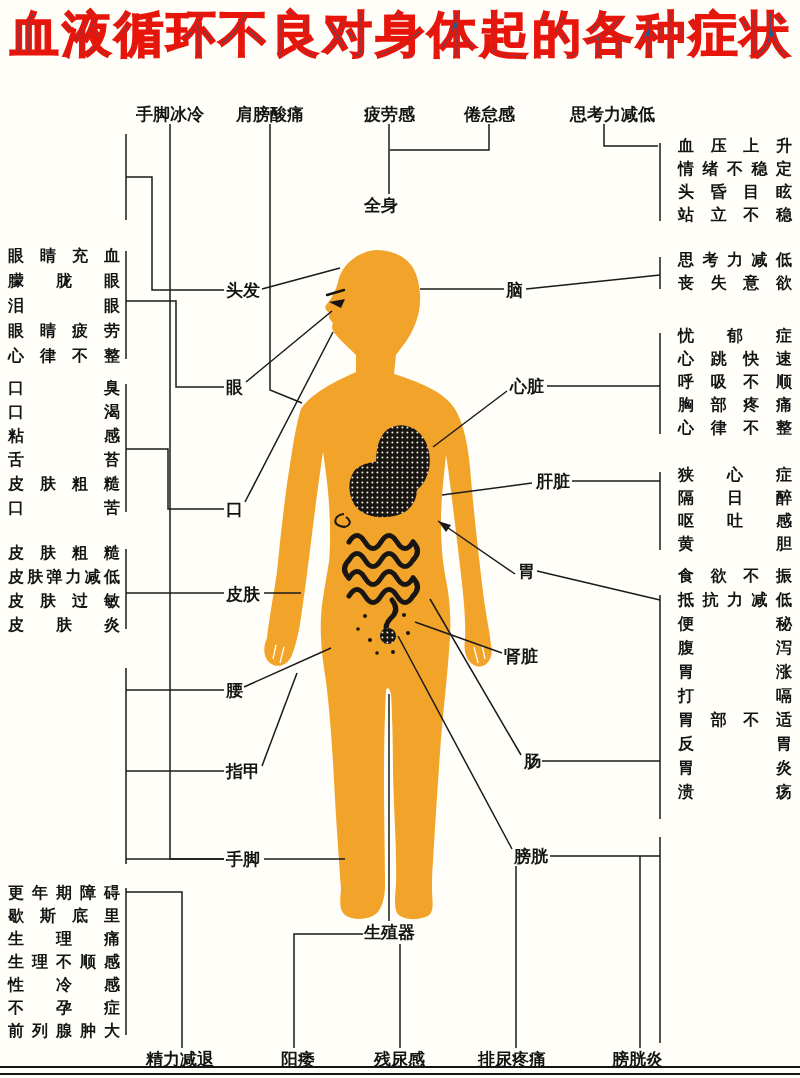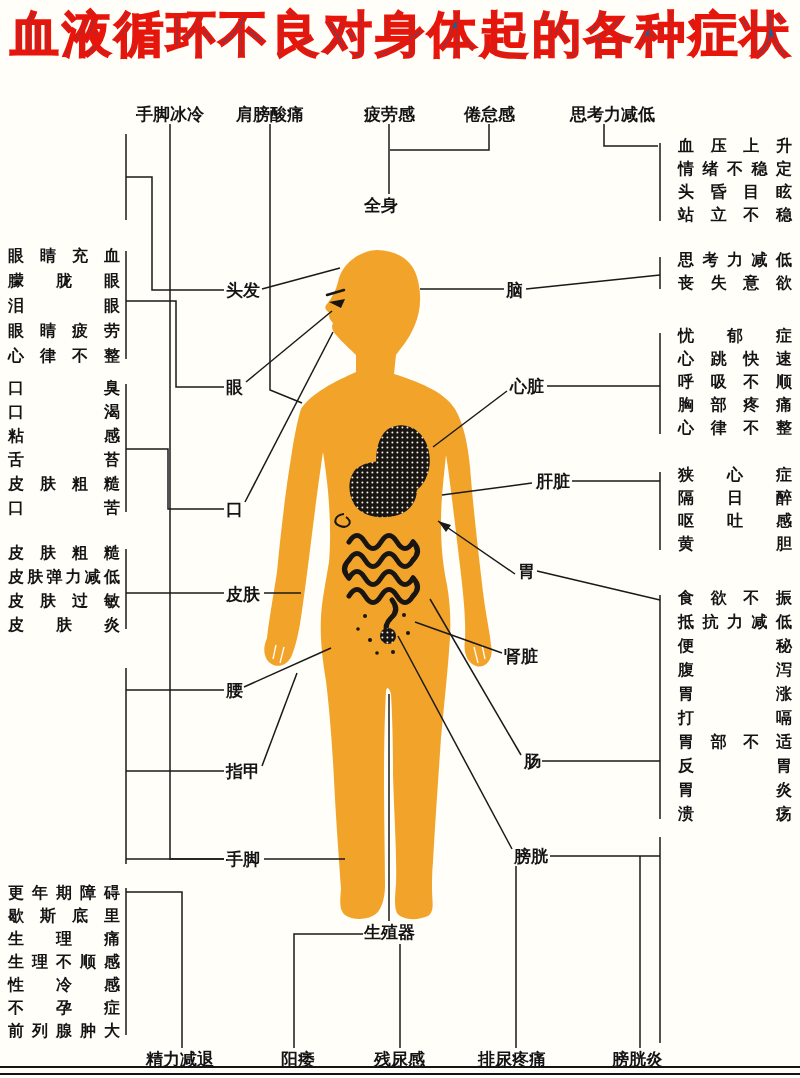--- a/index.html
+++ b/index.html
@@ -204,21 +204,21 @@
       <div class="sym">呼吸不顺</div>
       <div class="sym">胸部疼痛</div>
       <div class="sym">心律不整</div>
     </div>
     <div class="blk right" style="top:465px;line-height:23px">
       <div class="sym">狭心症</div>
       <div class="sym">隔日醉</div>
       <div class="sym">呕吐感</div>
       <div class="sym">黄胆</div>
     </div>
-    <div class="blk right" style="top:587px;line-height:24px">
+    <div class="blk right" style="top:565px;line-height:24px">
       <div class="sym">食欲不振</div>
       <div class="sym">抵抗力减低</div>
       <div class="sym">便秘</div>
       <div class="sym">腹泻</div>
       <div class="sym">胃涨</div>
       <div class="sym">打嗝</div>
       <div class="sym">胃部不适</div>
       <div class="sym">反胃</div>
       <div class="sym">胃炎</div>
       <div class="sym">溃疡</div>

